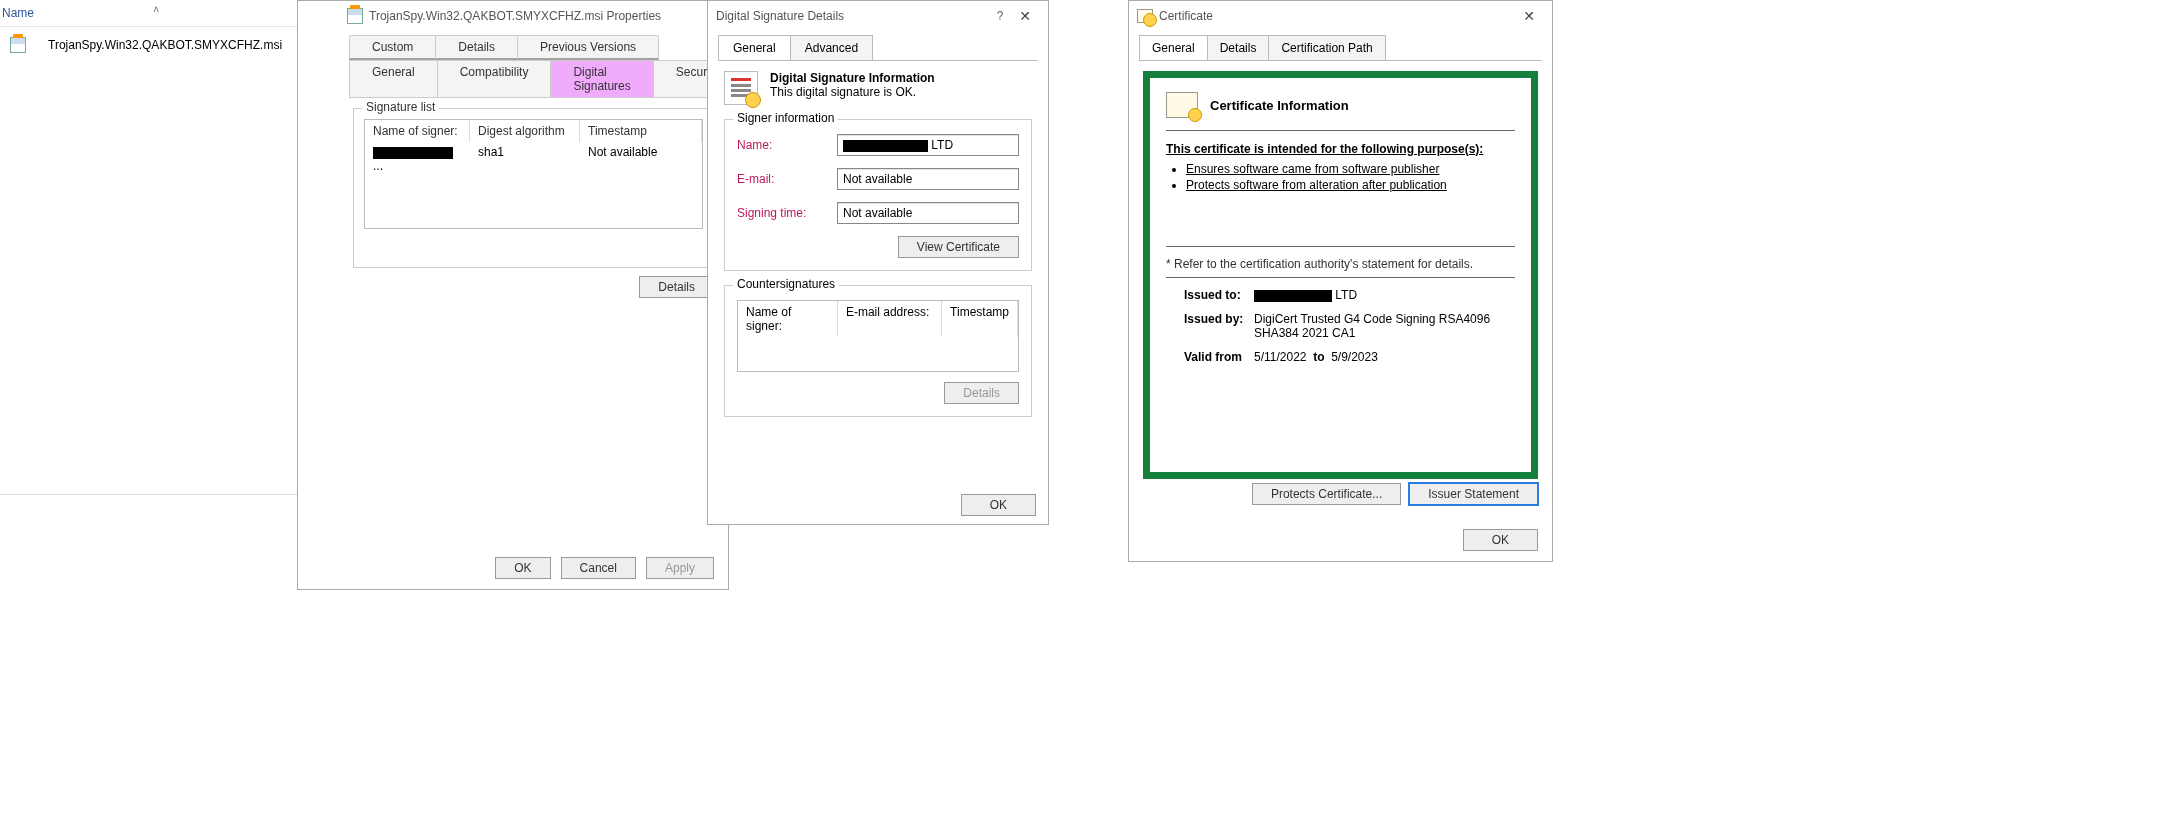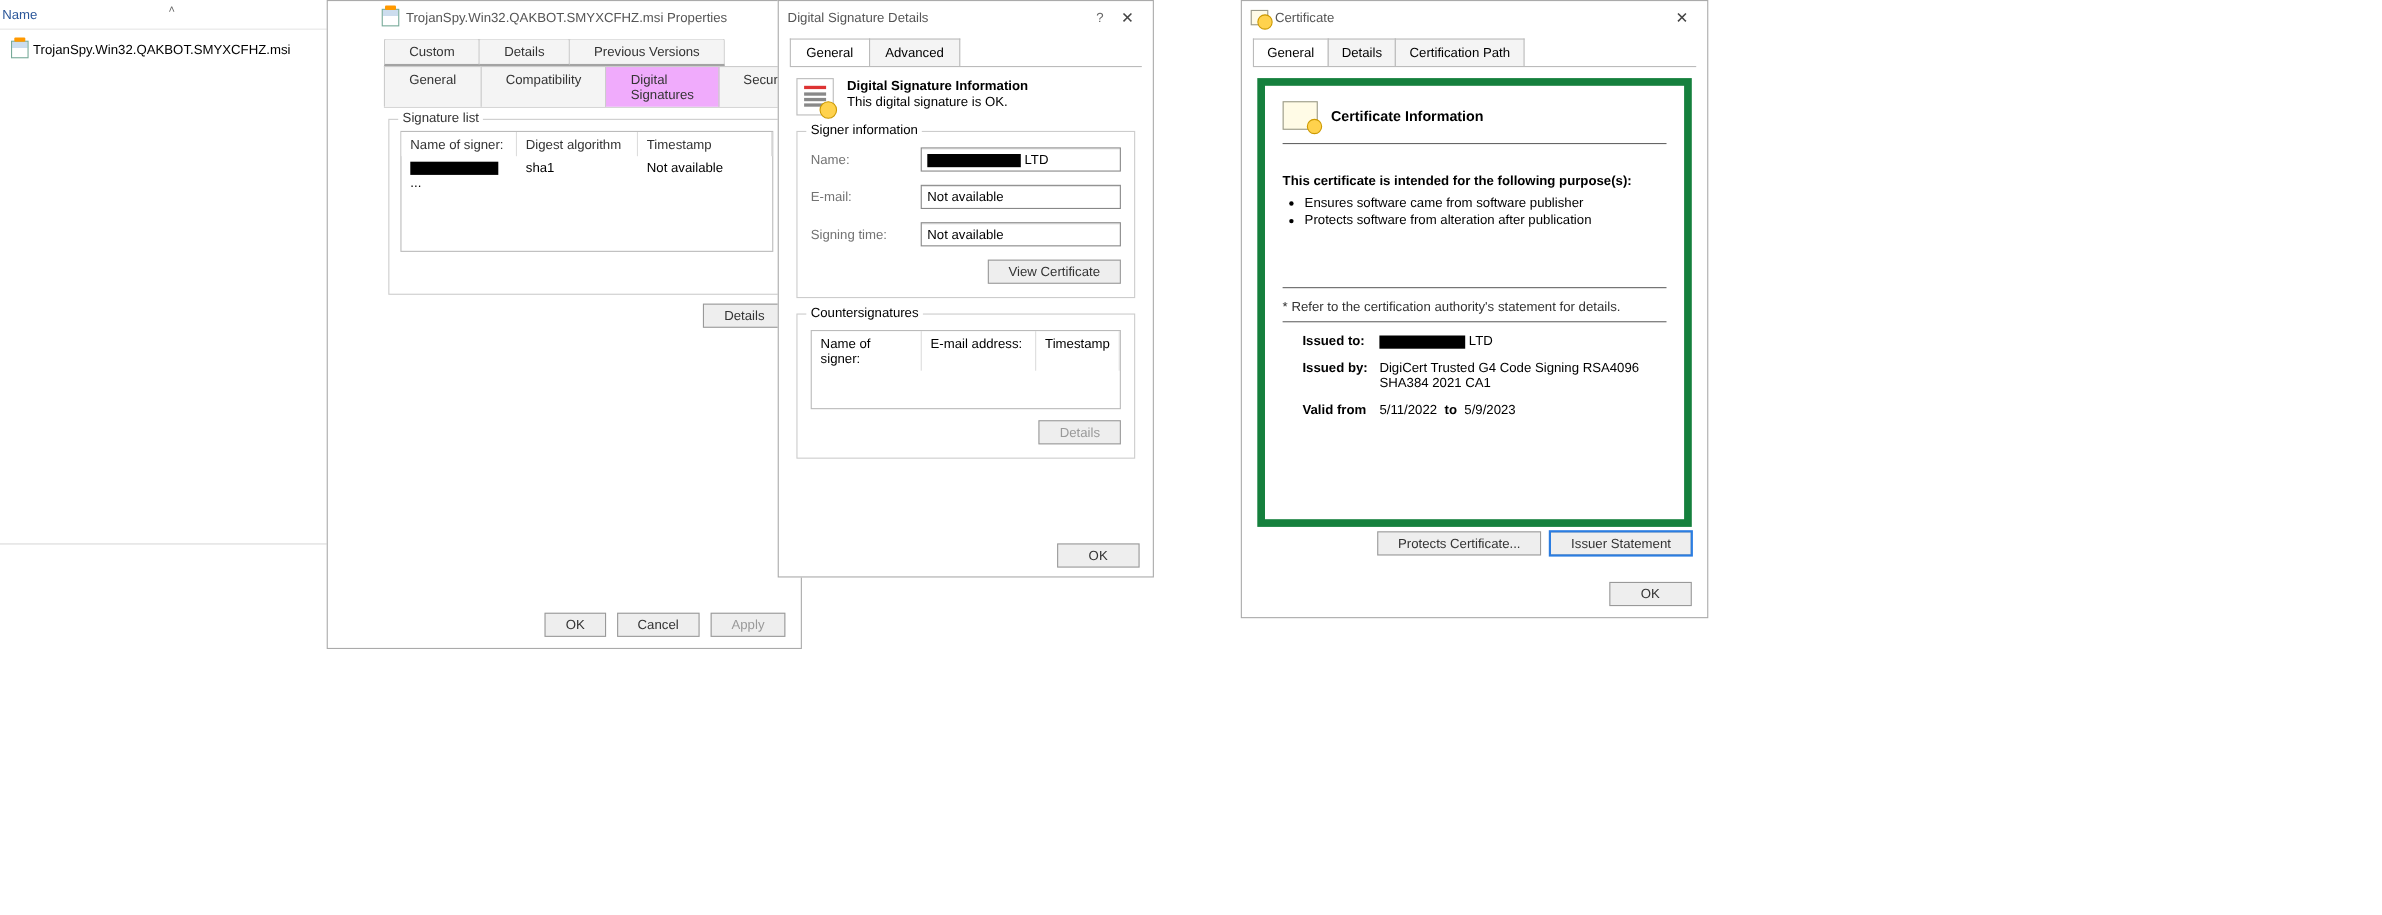--- a/index.html
+++ b/index.html
@@ -2,21 +2,21 @@
 <html><head>
 <meta charset="utf-8">
 <style>
   * { box-sizing: border-box; font-family: "Segoe UI", Tahoma, sans-serif; font-size: 12px; }
   body { margin: 0; background: #fff; width: 2165px; height: 832px; position: relative; overflow: hidden; }
 
   
   .filepane { position: absolute; left: 0; top: 0; width: 300px; height: 495px; border-right: 1px solid #d9d9d9; border-bottom: 1px solid #d9d9d9; }
   .filepane-header { color: #2b579a; padding: 6px 2px; border-bottom: 1px solid #e5e5e5; position: relative; }
   .filepane-header .sort-caret { position: absolute; right: 140px; top: 4px; font-size: 10px; color: #666; }
-  .filerow { display: flex; align-items: center; gap: 4px; padding: 10px 10px; }
+  .filerow { display: flex; align-items: center; gap: 22px; padding: 10px 10px; }
   .msi-icon { width: 16px; height: 16px; display: inline-block; position: relative; }
   .msi-icon::before { content: ""; position: absolute; inset: 0; background: linear-gradient(#cde 0 40%, #fff 40% 100%); border: 1px solid #7a9; }
   .msi-icon::after { content: ""; position: absolute; left: 3px; top: -3px; width: 10px; height: 4px; background: #f90; border-radius: 1px; }
 
   
   .win { position: absolute; background: #fff; border: 1px solid #aaa; box-shadow: 0 0 0 rgba(0,0,0,0); }
   .titlebar { display: flex; align-items: center; height: 30px; padding: 0 8px; color: #555; }
   .titlebar .spacer { flex: 1; }
   .titlebar .x { width: 30px; text-align: center; color: #444; font-size: 14px; }
   .titlebar .q { width: 20px; text-align: center; color: #666; }
@@ -59,21 +59,21 @@
   .dsig-body { padding: 10px 16px; }
   .dsig-header { display: flex; gap: 12px; align-items: flex-start; margin-bottom: 14px; }
   .cert-page-icon { width: 34px; height: 34px; border: 1px solid #bbb; background: #fff; position: relative; }
   .cert-page-icon::before { content: ""; position: absolute; left: 6px; top: 6px; width: 20px; height: 3px; background: #d33; box-shadow: 0 6px 0 #888, 0 11px 0 #888, 0 16px 0 #888; }
   .cert-page-icon::after { content: ""; position: absolute; right: -4px; bottom: -4px; width: 14px; height: 14px; background: #ffd24d; border-radius: 50%; border: 1px solid #c90; }
 
   .fset { border: 1px solid #ccc; padding: 14px 12px 12px 12px; position: relative; margin-bottom: 14px; }
   .fset-label { position: absolute; top: -9px; left: 8px; background: #fff; padding: 0 4px; }
 
   .kv { display: flex; align-items: center; margin-bottom: 12px; }
-  .kv label { width: 100px; color: #737373; }
+  .kv label { width: 100px; color: #be185d; }
   .kv .val { flex: 1; border: 1px solid #888; padding: 3px 5px; background: #fff; box-shadow: inset 0 1px 0 rgba(0,0,0,.1); }
   .kv .val .redact { width: 85px; height: 12px; }
   .right { text-align: right; margin-top: 10px; }
 
   .cs-table { border: 1px solid #bbb; height: 72px; }
   .cs-head { display: flex; }
   .cs-head > div { padding: 4px 8px; border-right: 1px solid #ddd; }
   .cs-c1 { width: 115px; } .cs-c2 { width: 120px; } .cs-c3 { flex: 1; }
 
   .dsig-footer { position: absolute; bottom: 8px; right: 12px; }
@@ -83,21 +83,21 @@
   .cert .tabstrip { display: flex; border-bottom: 1px solid #bbb; margin: 4px 10px 0 10px; }
   .cert .tab2 { padding: 5px 12px; border: 1px solid #bbb; border-bottom: none; margin-right: -1px; background: #fff; }
   .cert .tab2.inactive { background: #f4f4f4; }
 
   .cert-body { padding: 10px 14px; }
   .cert-frame { border: 7px solid #15803d; padding: 14px 16px 16px 16px; height: 408px; position: relative; }
   .cert-top { display: flex; gap: 12px; align-items: center; border-bottom: 1px solid #666; padding-bottom: 12px; }
   .cert-icon { width: 32px; height: 26px; border: 1px solid #998; background: #fffbe6; position: relative; }
   .cert-icon::after { content: ""; position: absolute; right: -5px; bottom: -5px; width: 12px; height: 12px; background: #ffd24d; border-radius: 50%; border: 1px solid #c90; }
 
-  .cert-purpose { margin-top: 26px; }
+  .cert-purpose { margin-top: 11px; text-decoration: underline; }
   .cert-purpose b { display: block; margin-bottom: 6px; }
   .cert-purpose ul { margin: 0 0 0 20px; padding: 0; }
   .cert-purpose li { margin: 2px 0; }
 
   .cert-divider { border-top: 1px solid #666; margin: 54px 0 10px 0; }
   .cert-note { color: #333; margin-bottom: 4px; }
 
   .issuerow { display: flex; margin: 10px 0; }
   .issuerow .lab { width: 88px; font-weight: bold; text-align: left; padding-left: 18px; }
   .issuerow .val { flex: 1; }

